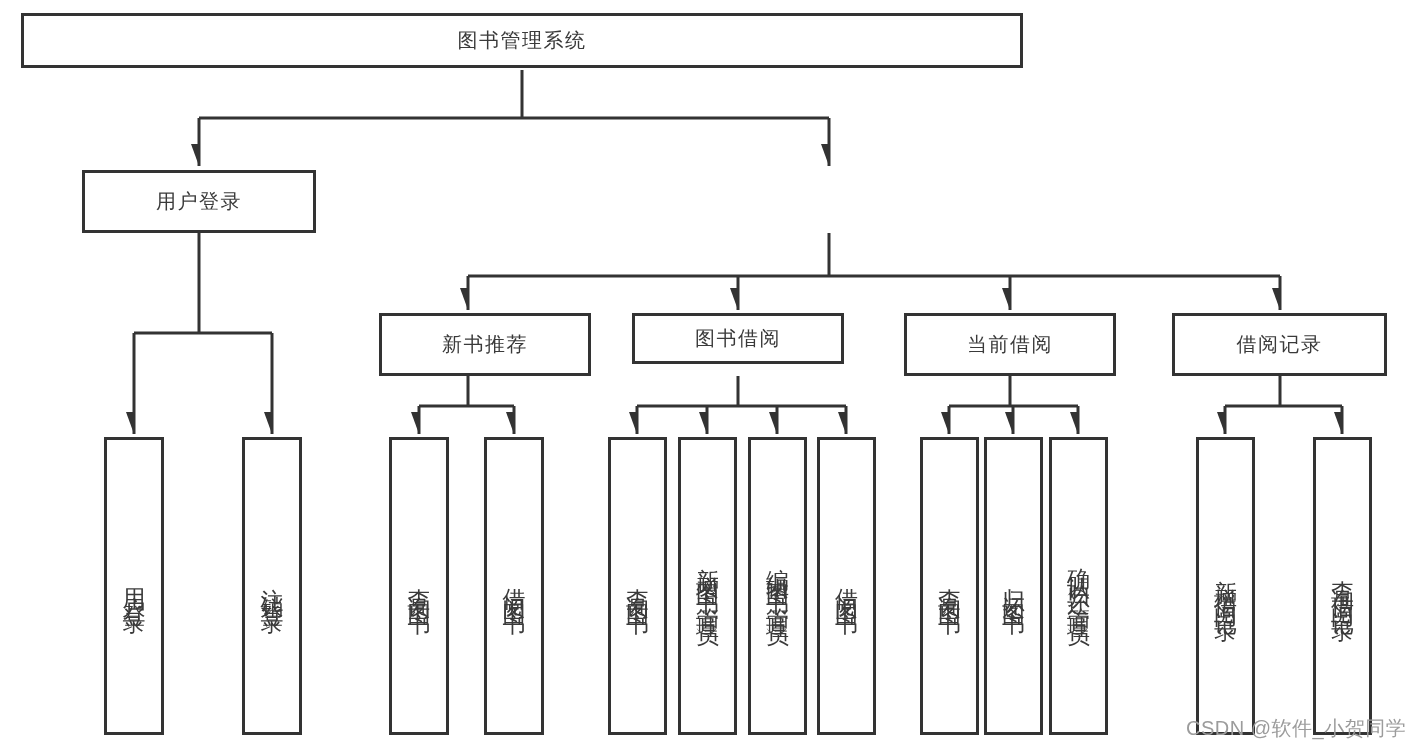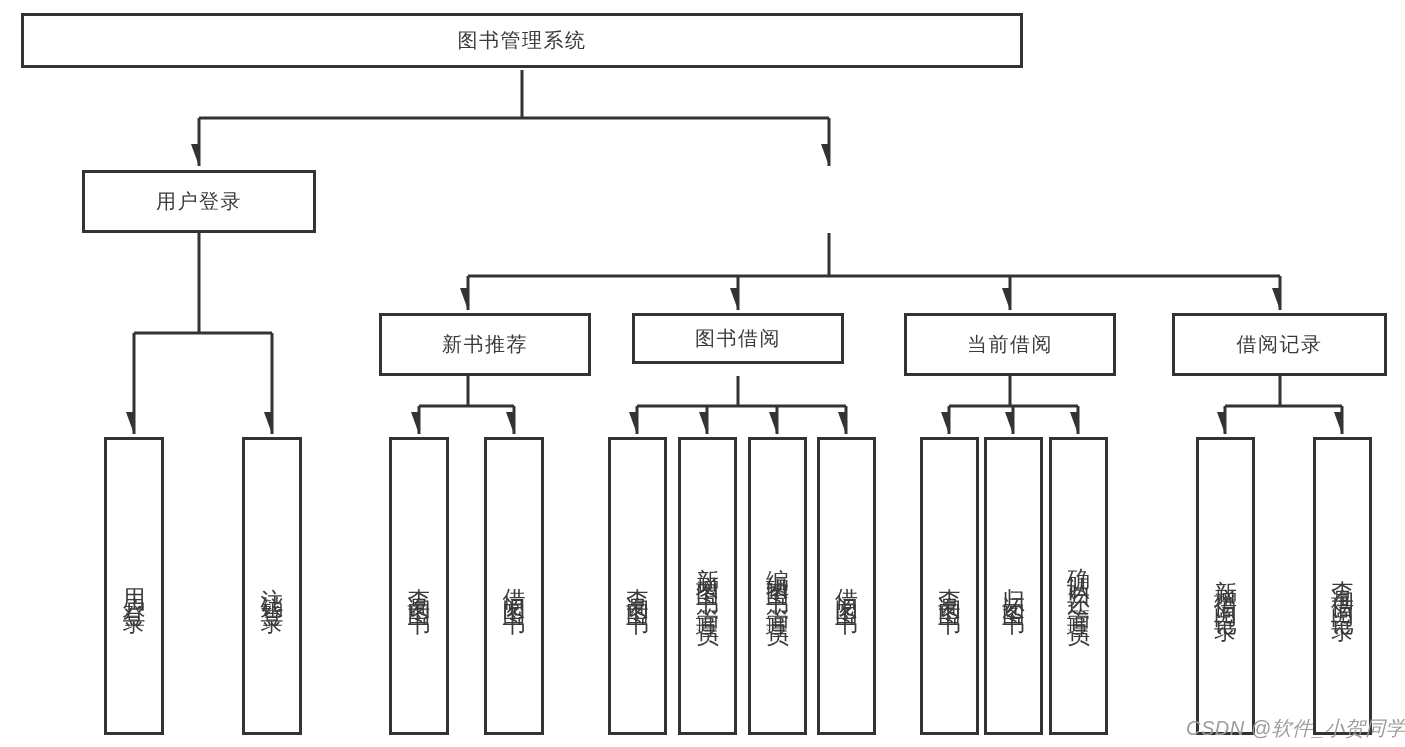--- a/index.html
+++ b/index.html
@@ -20,21 +20,21 @@
   }
   .hlabel{
     font-size:20px;color:#3a3a3a;letter-spacing:1.5px;white-space:nowrap;
   }
   .vlabel{
     writing-mode:vertical-rl;text-orientation:mixed;
     font-size:23px;color:#3a3a3a;letter-spacing:8px;line-height:1;
   }
   .watermark{
     position:absolute;left:1186px;top:715px;
-    font-size:20px;color:#9c9c9c;white-space:nowrap;letter-spacing:0.5px;font-style:italic;
+    font-size:20px;color:#9c9c9c;white-space:nowrap;letter-spacing:0.5px;
   }
 </style>
 </head>
 <body>
 
 <div class="canvas">
 
   <svg class="wires" width="1405" height="747" viewBox="0 0 1405 747">
     <defs>
       <marker id="arrow" markerUnits="userSpaceOnUse" markerWidth="24" markerHeight="18" refX="22" refY="0" orient="auto">

